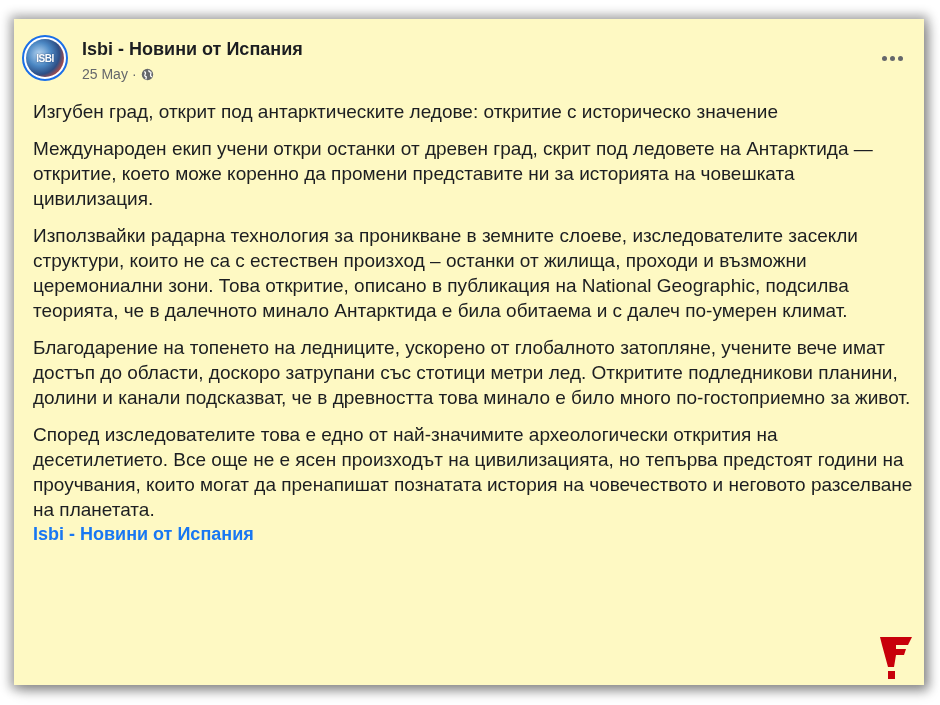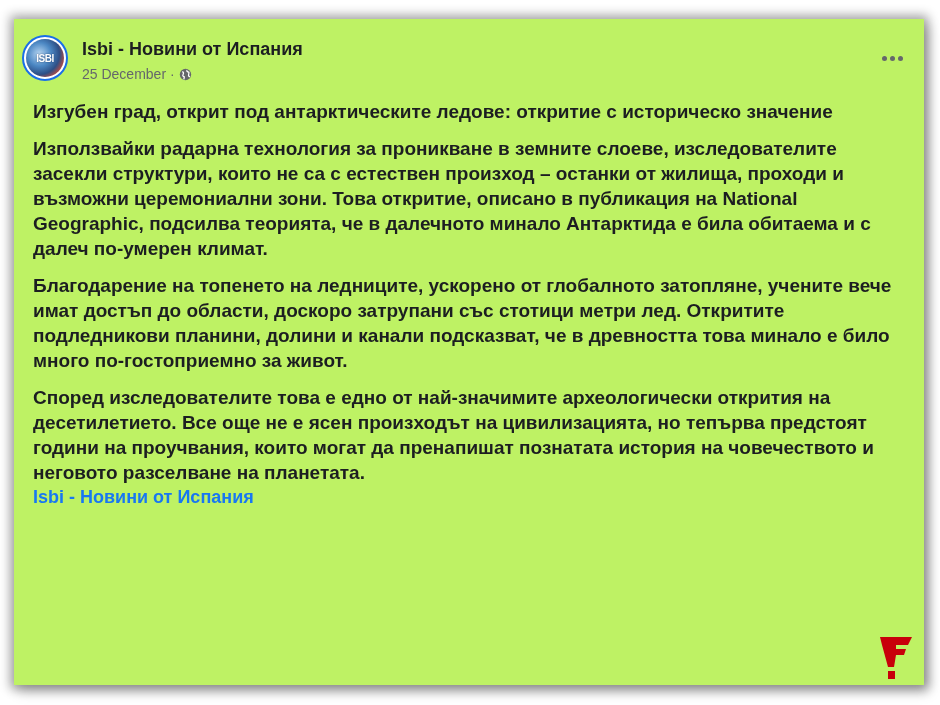--- a/index.html
+++ b/index.html
@@ -13,21 +13,21 @@
       position: relative;
       overflow: hidden;
       font-family: "Liberation Sans", "DejaVu Sans", sans-serif;
     }
     .card {
       position: absolute;
       left: 14px;
       top: 19px;
       width: 910px;
       height: 666px;
-      background: #bef264;
+      background: #fef9c3;
       box-shadow: 0 0 10px 4px rgba(0,0,0,0.32), 4px 6px 12px rgba(0,0,0,0.25);
     }
     .header {
       position: absolute;
       left: 8px;
       top: 12px;
       right: 8px;
       height: 56px;
     }
     .avatar {
@@ -103,21 +103,20 @@
       position: absolute;
       left: 19px;
       top: 80px;
       width: 880px;
       font-size: 19px;
       line-height: 25px;
       color: #1c1e21;
     }
     .body p {
       margin: 0 0 12px 0;
-      font-weight: bold;
     }
     .link {
       color: #1877f2;
       font-weight: bold;
       font-size: 18px;
       text-decoration: none;
       display: block;
       margin-top: -12px;
       cursor: pointer;
     }
@@ -132,36 +131,37 @@
 </head>
 <body>
 
 <div class="card">
   <div class="header">
     <div class="avatar">
       <div class="avatar-inner">ISBI</div>
     </div>
     <div class="page-name">Isbi - Новини от Испания</div>
     <div class="meta">
-      <span>25 December</span>
+      <span>25 May</span>
       <span>·</span>
       <svg class="globe" viewBox="0 0 16 16">
         <circle cx="8" cy="8" r="7" fill="#65676b"></circle>
         <path d="M4 4.5 C5.5 5, 6 6.5, 5 8 C4 9.5, 5.5 10.5, 6.5 11 L6 14 M10 2.5 C9 4, 10.5 5, 12 5 C13 6.5, 11 8, 12 10 L13.5 11" stroke="#fff" stroke-width="1.6" fill="none"></path>
       </svg>
     </div>
     <div class="more">
       <span></span>
       <span></span>
       <span></span>
     </div>
   </div>
 
   <div class="body">
     <p>Изгубен град, открит под антарктическите ледове: откритие с историческо значение</p>
+    <p>Международен екип учени откри останки от древен град, скрит под ледовете на Антарктида — откритие, което може коренно да промени представите ни за историята на човешката цивилизация.</p>
     <p>Използвайки радарна технология за проникване в земните слоеве, изследователите засекли структури, които не са с естествен произход – останки от жилища, проходи и възможни церемониални зони. Това откритие, описано в публикация на National Geographic, подсилва теорията, че в далечното минало Антарктида е била обитаема и с далеч по-умерен климат.</p>
     <p>Благодарение на топенето на ледниците, ускорено от глобалното затопляне, учените вече имат достъп до области, доскоро затрупани със стотици метри лед. Откритите подледникови планини, долини и канали подсказват, че в древността това минало е било много по-гостоприемно за живот.</p>
     <p>Според изследователите това е едно от най-значимите археологически открития на десетилетието. Все още не е ясен произходът на цивилизацията, но тепърва предстоят години на проучвания, които могат да пренапишат познатата история на човечеството и неговото разселване на планетата.</p>
     <a class="link">Isbi - Новини от Испания</a>
   </div>
 
   <svg class="brand-logo" viewBox="0 0 32 48">
     <polygon points="0,4 32,4 28,12 16,12 16,16 26,16 24,22 16,22 14,34 8,34 2,12" fill="#c8000a"></polygon>
     <rect x="8" y="38" width="7" height="8" fill="#c8000a"></rect>
   </svg>

